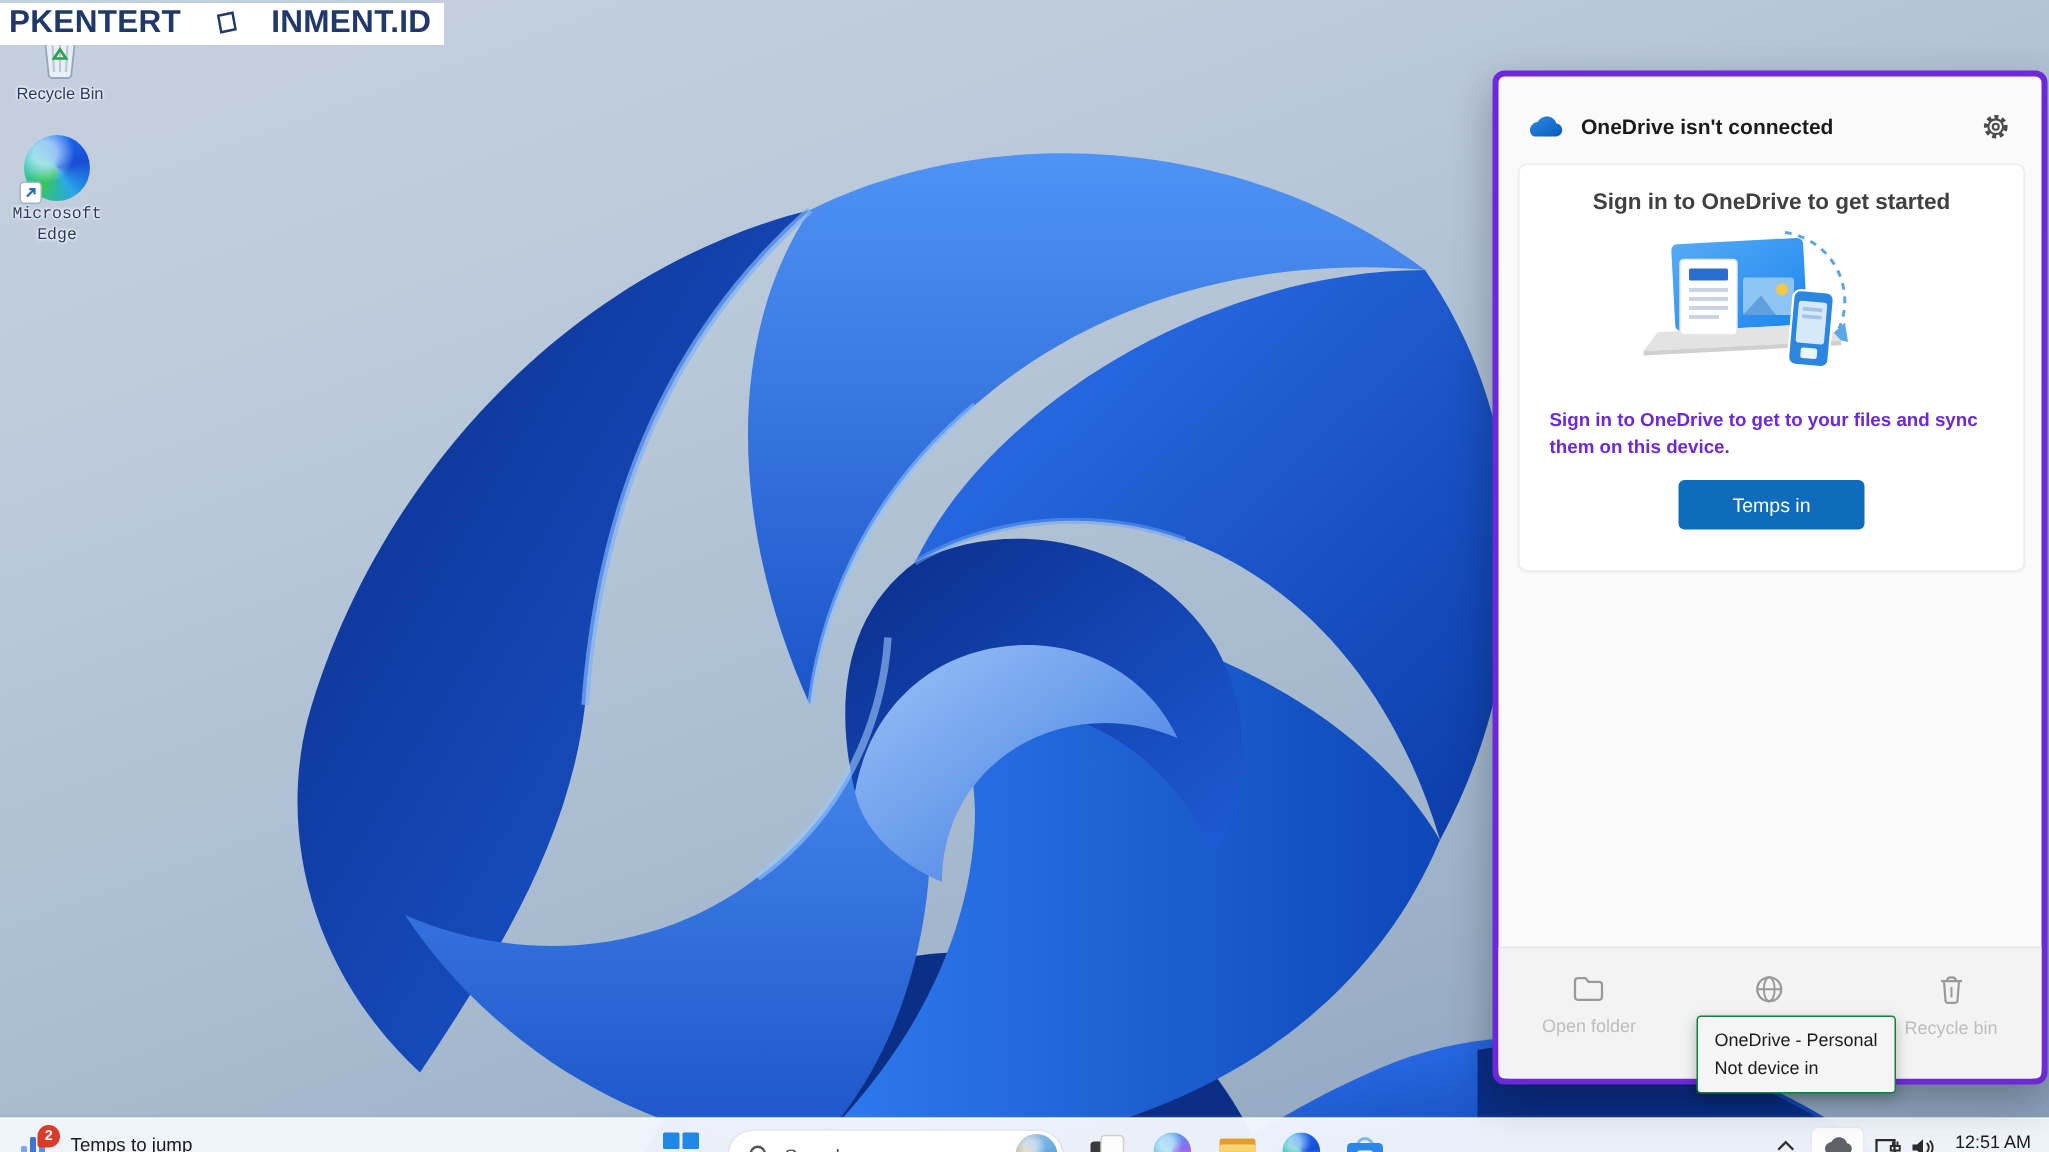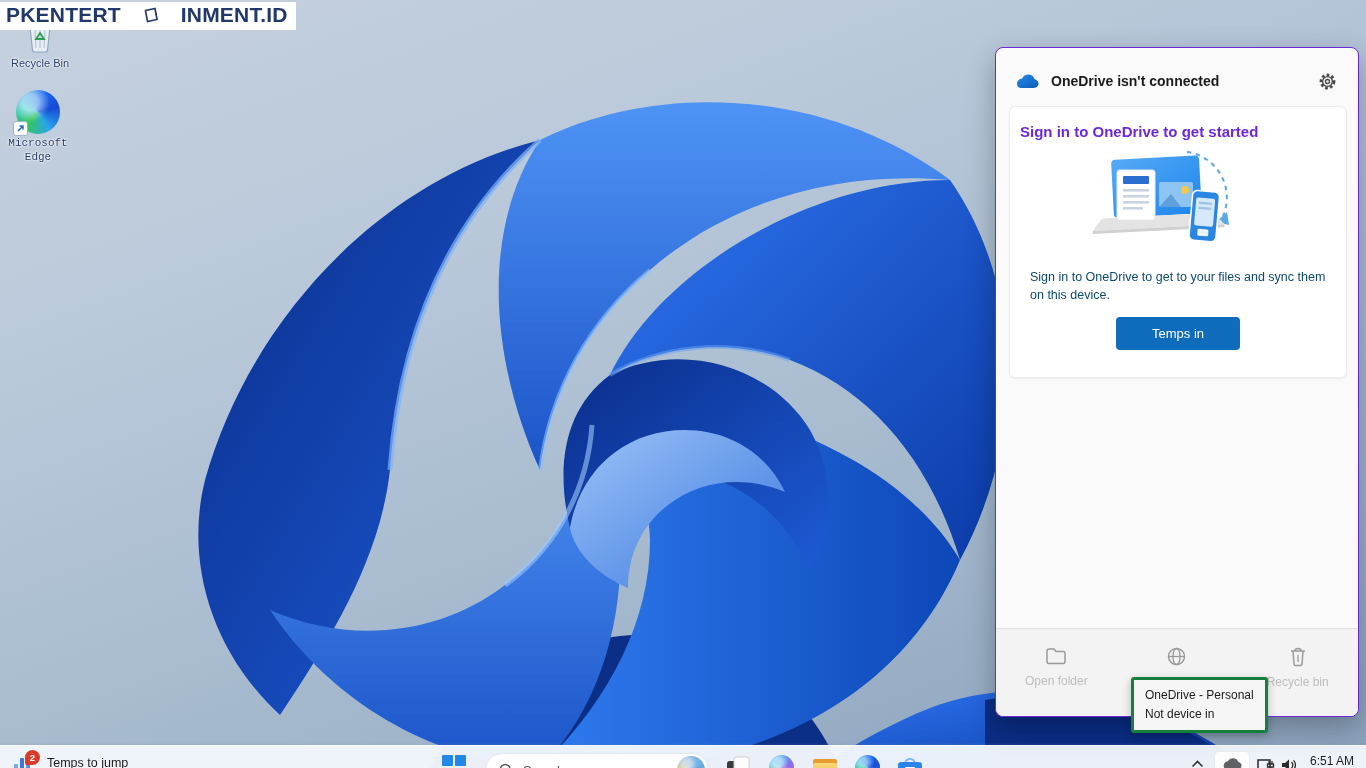--- a/index.html
+++ b/index.html
@@ -23,41 +23,41 @@
   .dicon .lbl{margin-top:3px;font-size:11px;line-height:1.25;color:#233a66;text-align:center;
     text-shadow:0 0 3px #fff,0 0 2px #fff,0 0 1px #fff;}
   .edge-circle{width:44px;height:44px;border-radius:50%;position:relative;
     background:
       radial-gradient(circle at 32% 28%,rgba(255,255,255,.55) 0 18%,rgba(255,255,255,0) 45%),
       conic-gradient(from 220deg,#35c75a,#2fc0cf,#1b6ef3,#174bd6,#2aa7e8,#35c75a);}
   .edge-badge{position:absolute;left:-3px;bottom:-2px;width:13px;height:13px;background:#fff;
     border:1px solid #9fb2c8;border-radius:3px;display:flex;align-items:center;justify-content:center;}
   
   .flyout{position:absolute;left:995px;top:47px;width:362px;height:668px;z-index:10;
-    background:#fafafa;border:1px solid #6d28d9;border-radius:8px;
+    background:#fafafa;border:4px solid #6d28d9;border-radius:8px;
     box-shadow:0 10px 28px rgba(0,0,0,.28);}
   .flyout-header{display:flex;align-items:center;gap:11px;padding:20px 18px 12px 18px;}
   .flyout-title{font-size:14px;font-weight:bold;color:#1b1b1b;flex:1;}
   .gear-btn{width:26px;height:26px;display:flex;align-items:center;justify-content:center;
     border-radius:4px;cursor:pointer;}
   .card{position:absolute;left:13px;top:58px;width:336px;height:270px;background:#fff;
     border:1px solid #ececec;border-radius:6px;box-shadow:0 1px 2px rgba(0,0,0,.05);}
-  .card h2{margin:16px 10px 0 10px;text-align:left;font-size:15px;color:#6d28d9;}
+  .card h2{margin:16px 10px 0 10px;text-align:center;font-size:15px;color:#404040;}
   .illus{display:block;margin:4px auto 0 auto;}
-  .card .body{margin:6px 20px 0 20px;font-size:12.5px;line-height:1.45;color:#0c4a6e;}
+  .card .body{margin:6px 20px 0 20px;font-size:12.5px;line-height:1.45;color:#6d28d9;font-weight:bold;}
   .signin-btn{display:block;margin:13px auto 0 auto;width:124px;height:33px;border:none;
     background:#0f6cbd;color:#fff;font-size:13px;font-family:inherit;border-radius:4px;cursor:pointer;}
   .flyout-footer{position:absolute;left:0;right:0;bottom:0;height:88px;background:#f3f3f3;
     border-top:1px solid #e2e2e2;border-radius:0 0 8px 8px;display:flex;
     justify-content:space-around;align-items:flex-start;padding-top:17px;box-sizing:border-box;}
   .foot-item{display:flex;flex-direction:column;align-items:center;gap:8px;width:100px;cursor:default;}
   .foot-item .flbl{font-size:12px;color:#bdbdbd;}
   
   .tooltip{position:absolute;left:1131px;top:677px;z-index:12;background:#f5f5f5;
-    border:3px solid #15803d;border-radius:3px;box-shadow:0 3px 9px rgba(0,0,0,.25);
+    border:1px solid #15803d;border-radius:3px;box-shadow:0 3px 9px rgba(0,0,0,.25);
     padding:6px 11px 7px 11px;font-size:12px;line-height:1.55;color:#1b1b1b;white-space:nowrap;}
   
   .taskbar{position:absolute;left:0;top:745px;width:1366px;height:48px;z-index:8;
     background:rgba(242,246,252,.97);border-top:1px solid rgba(255,255,255,.7);
     box-shadow:0 -1px 2px rgba(120,140,170,.18);}
   .widgets-btn{position:absolute;left:8px;top:3px;display:flex;align-items:flex-start;gap:9px;
     padding:2px 6px;border-radius:4px;cursor:pointer;}
   .widget-ic{position:relative;width:24px;height:20px;margin-top:2px;}
   .widget-ic .bars{position:absolute;left:0;bottom:0;display:flex;align-items:flex-end;gap:2px;}
   .widget-ic .bar{width:4px;background:#3f74d8;border-radius:1px;}
@@ -348,16 +348,16 @@
       <svg width="19" height="16" viewBox="0 0 19 16">
         <path d="M2,3 h12 v9 h-12 z" fill="none" stroke="#2b2b2b" stroke-width="1.5"></path>
         <path d="M13,7 v-3 M16,7 v-3 M11.5,7 h6 v3 h-6 z M14.5,10 v2.5" fill="none" stroke="#2b2b2b" stroke-width="1.3"></path>
       </svg>
       <svg width="17" height="16" viewBox="0 0 17 16">
         <path d="M2,6 h3 l4,-3.5 v11 l-4,-3.5 h-3 z" fill="#2b2b2b"></path>
         <path d="M11.5,5 a4,4 0 0 1 0,6 M13.5,3.4 a6.4,6.4 0 0 1 0,9.2" fill="none" stroke="#2b2b2b" stroke-width="1.3"></path>
       </svg>
     </div>
     <div class="clock">
-      <div>6:51 AM</div>
+      <div>12:51 AM</div>
     </div>
   </div>
 </div>
 
 </body></html>

